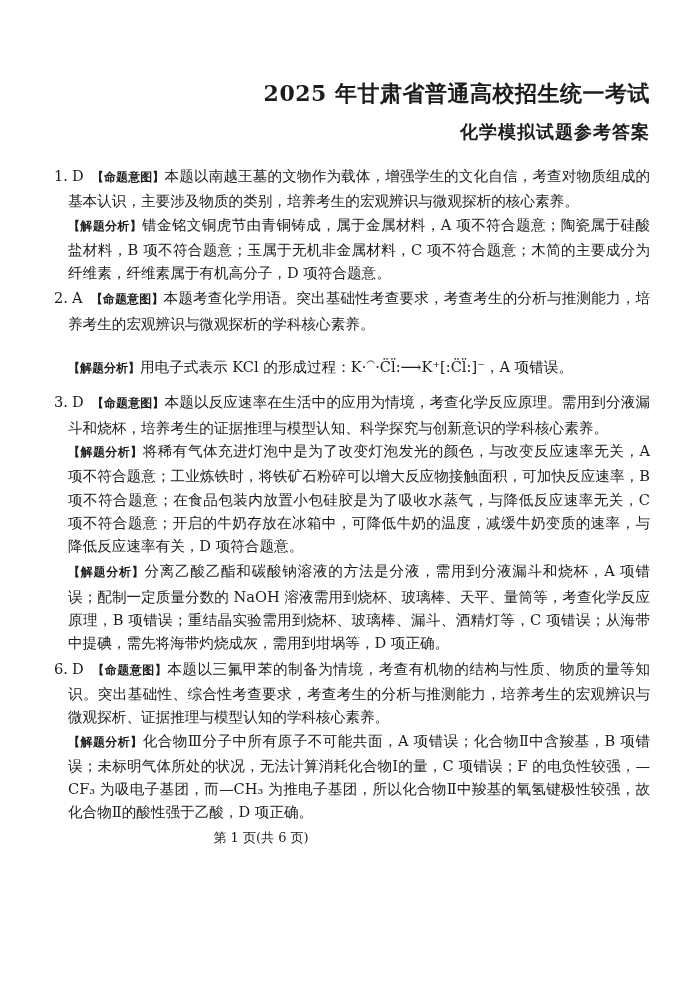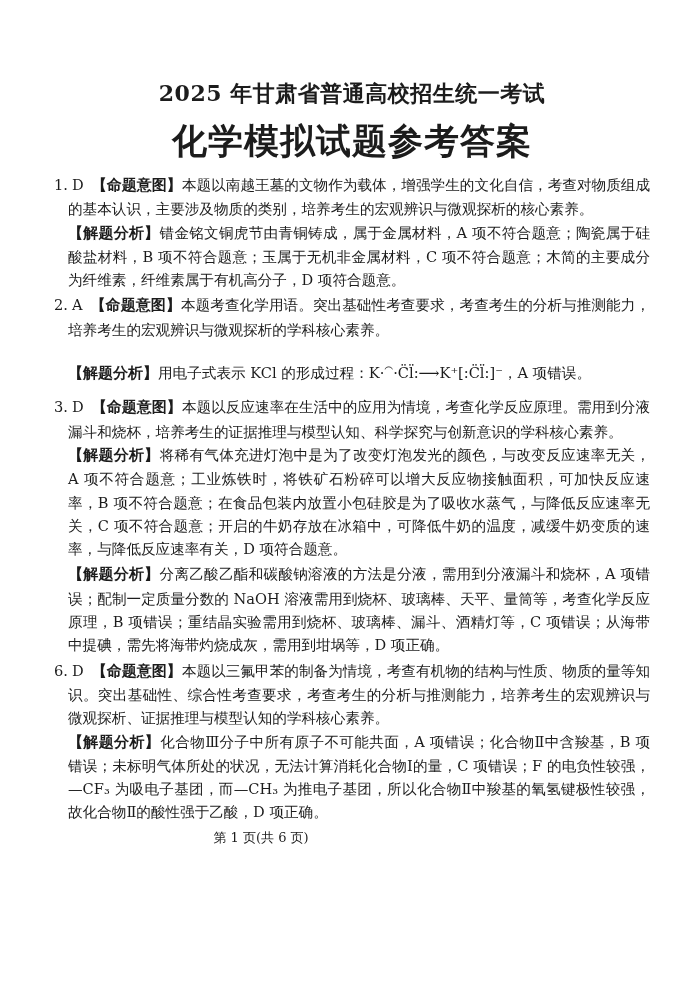--- a/index.html
+++ b/index.html
@@ -16,33 +16,33 @@
     -webkit-font-smoothing: antialiased;
   }
   .page {
     box-sizing: border-box;
     width: 700px;
     height: 983px;
     padding: 80px 50px 0 54px;
     background: #ffffff;
   }
   .doc-header {
-    text-align: center;
+    text-align: right;
   }
   .title1 {
     font-size: 22px;
     line-height: 26px;
     font-weight: 700;
     letter-spacing: 0.5px;
   }
   .title2 {
-    font-size: 35px;
+    font-size: 18px;
     line-height: 36px;
     font-weight: 700;
-    margin-top: 17px;
+    margin-top: 8px;
     letter-spacing: 1px;
   }
   .content {
     margin-top: 14px;
     font-size: 14.6px;
     line-height: 23.3px;
   }
   .question {
     padding-left: 14px;
     margin-bottom: 2px;
@@ -57,21 +57,21 @@
   }
   .qno {
     margin-right: 4px;
   }
   .ans {
     margin-right: 8px;
   }
   .label {
     font-weight: 700;
     font-family: "DejaVu Sans", "Liberation Sans", sans-serif;
-    font-size: 15px;
+    font-size: 12px;
   }
   .q2-analysis {
     margin-top: 20px;
     margin-bottom: 10px;
   }
   .page-footer {
     margin-top: 5px;
     text-align: center;
     font-size: 13px;
     line-height: 18px;

